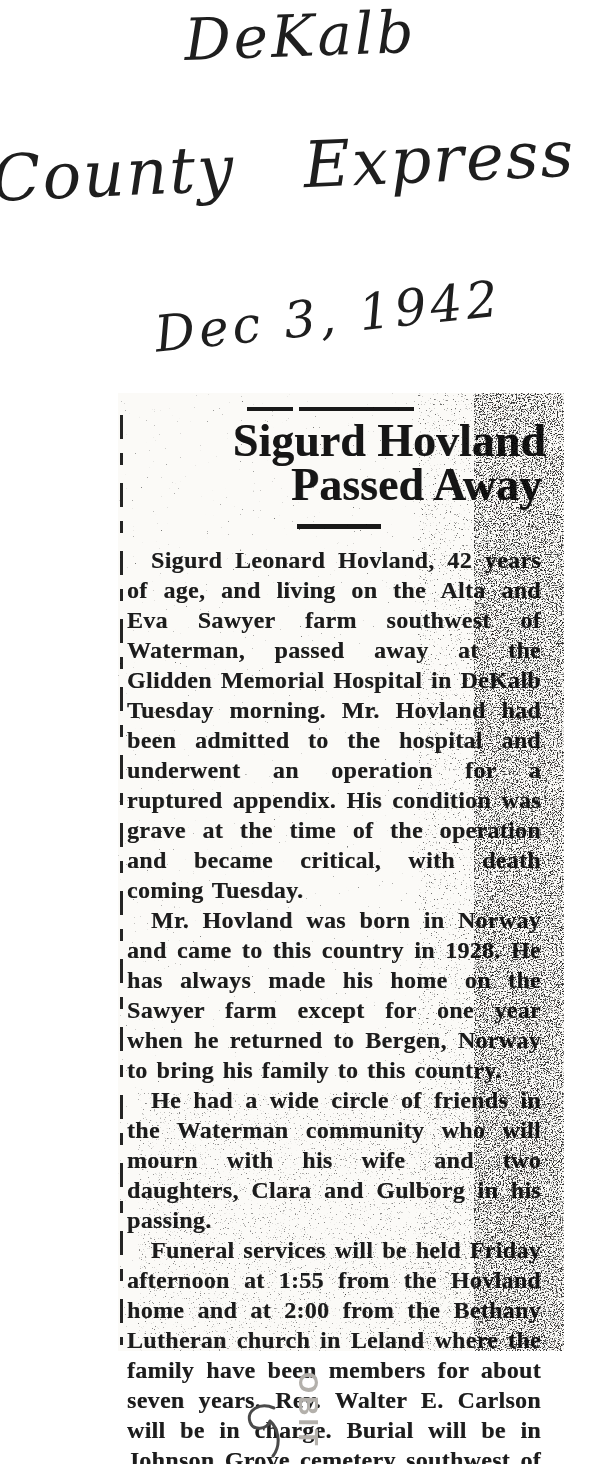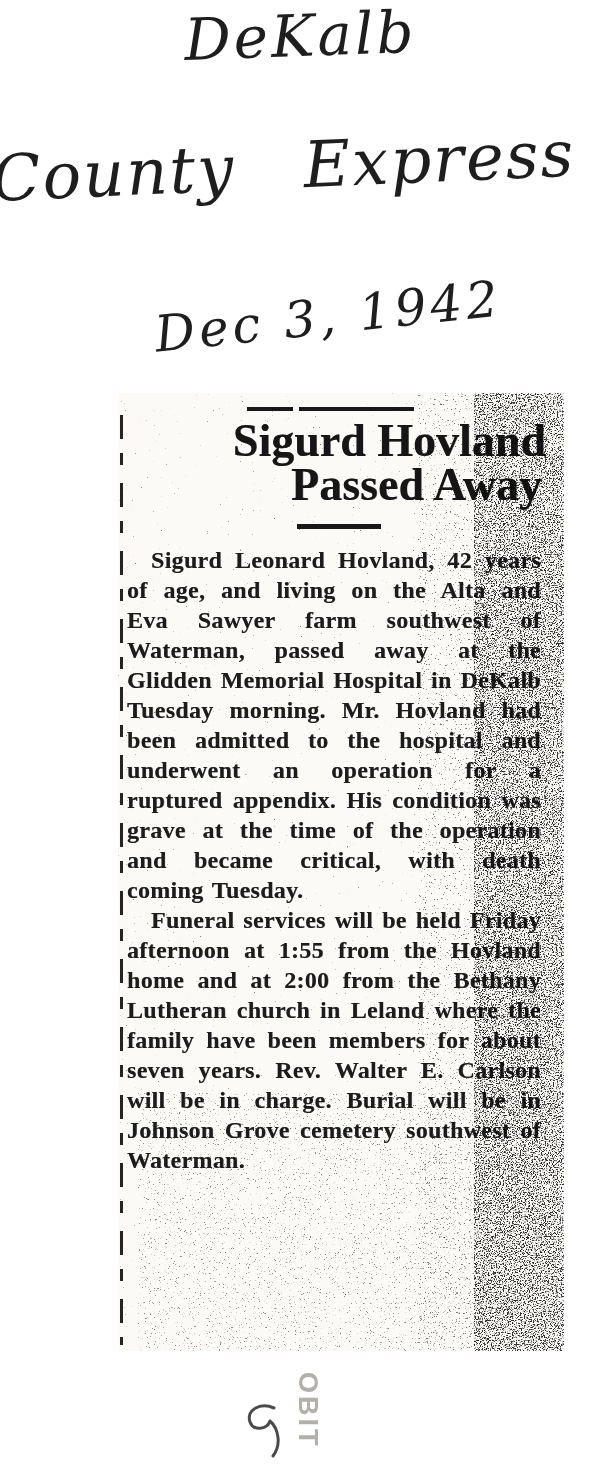--- a/index.html
+++ b/index.html
@@ -143,20 +143,22 @@
     <div class="rule rule-top-b"></div>
 
     <div class="headline headline-1">Sigurd Hovland</div>
 
     <div class="headline headline-2">Passed Away</div>
 
     <div class="rule rule-under"></div>
 
     <div class="article-body">
       <p>Sigurd Leonard Hovland, 42 years of age, and living on the Alta and Eva Sawyer farm southwest of Waterman, passed away at the Glidden Memorial Hospital in DeKalb Tuesday morning. Mr. Hovland had been admitted to the hospital and underwent an operation for a ruptured appendix. His condition was grave at the time of the operation and became critical, with death coming Tuesday.</p>
+      <p>Mr. Hovland was born in Norway and came to this country in 1928. He has always made his home on the Sawyer farm except for one year when he returned to Bergen, Norway to bring his family to this country.</p>
+      <p>He had a wide circle of friends in the Waterman community who will mourn with his wife and two daughters, Clara and Gulborg in his passing.</p>
       <p>Funeral services will be held Friday afternoon at 1:55 from the Hovland home and at 2:00 from the Bethany Lutheran church in Leland where the family have been members for about seven years. Rev. Walter E. Carlson will be in charge. Burial will be in Johnson Grove cemetery southwest of Waterman.</p>
     </div>
 
     <svg class="noise-overlay" width="446" height="958" viewBox="0 0 446 958" preserveAspectRatio="none" aria-hidden="true">
       <defs>
         <filter id="nz-light" x="0%" y="0%" width="100%" height="100%">
           <feTurbulence type="fractalNoise" baseFrequency="0.85" numOctaves="2" seed="11" stitchTiles="stitch"></feTurbulence>
           <feColorMatrix type="matrix" values="0 0 0 0 0  0 0 0 0 0  0 0 0 0 0  5 5 5 0 -10.2"></feColorMatrix>
         </filter>
         <filter id="nz-med" x="0%" y="0%" width="100%" height="100%">

